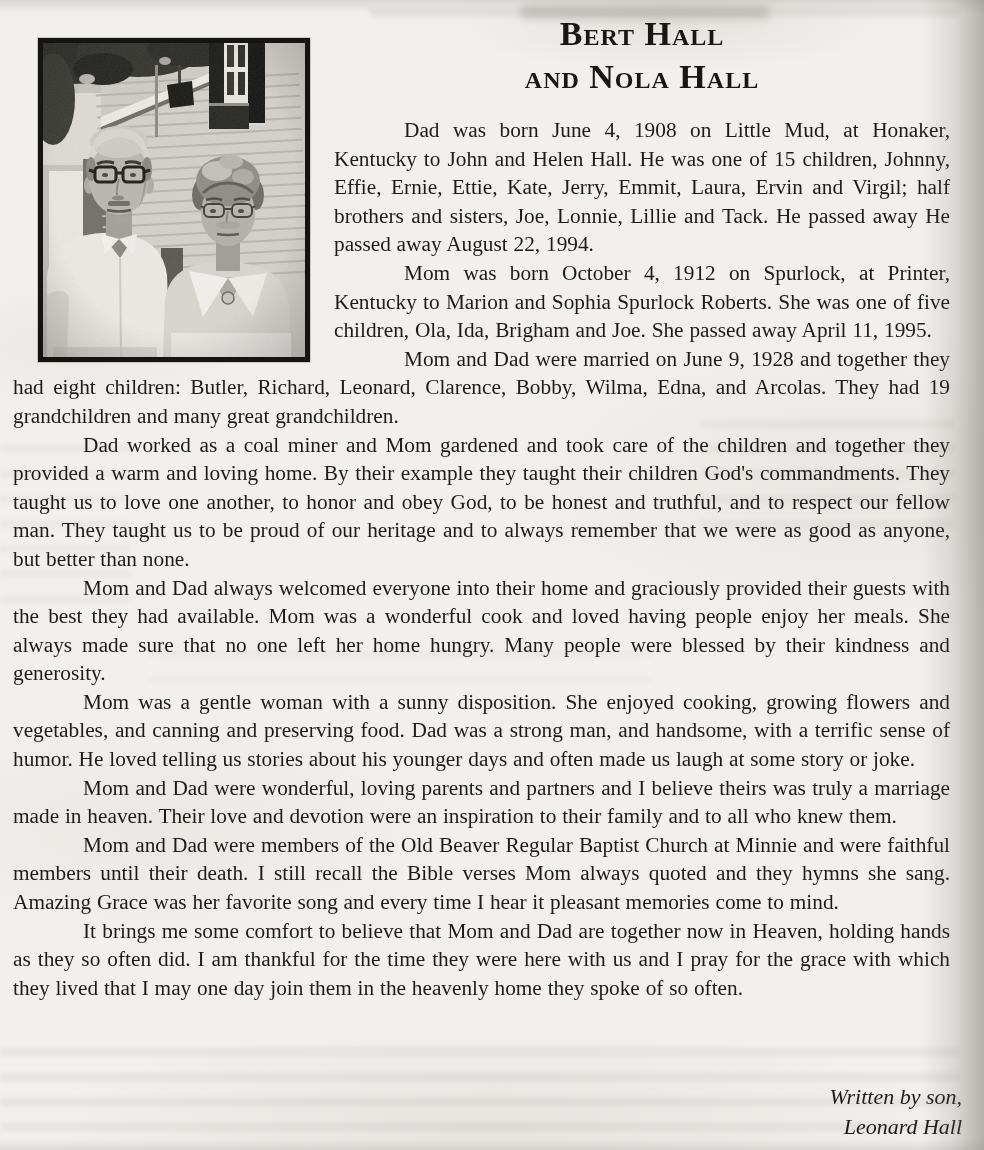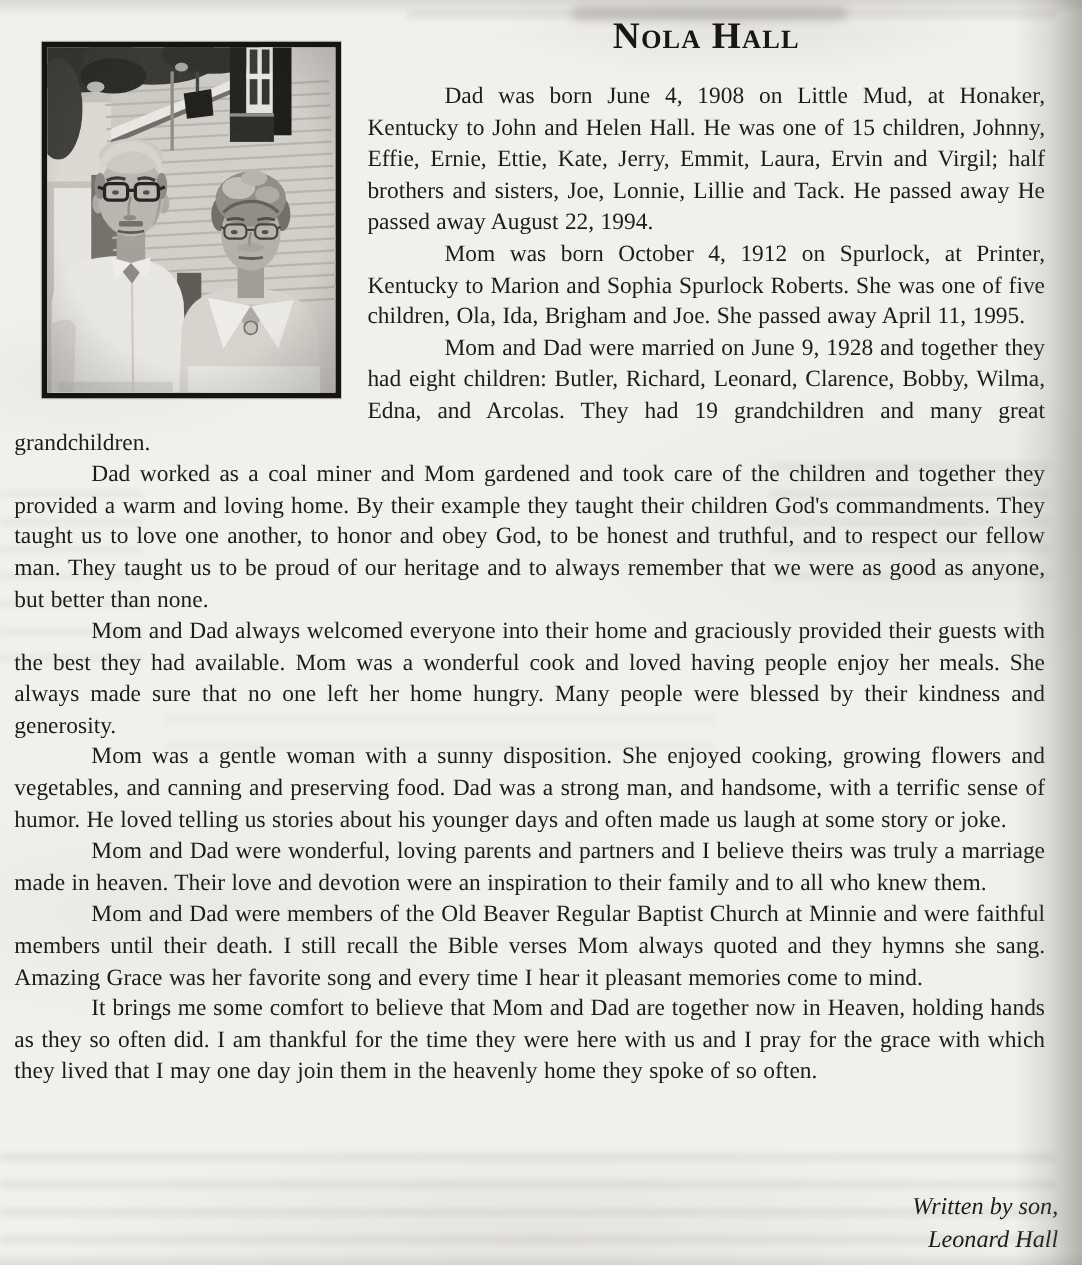--- a/index.html
+++ b/index.html
@@ -225,21 +225,22 @@
           <path d="M174,191 q11,2 22,0" stroke="#5a5751" stroke-width="2.5" fill="none"></path>
           <ellipse cx="185" cy="182" rx="12" ry="4" fill="#a29f99" opacity=".7"></ellipse>
         </g>
 
         <rect width="262" height="314" fill="url(#vig)"></rect>
         <rect width="262" height="314" filter="url(#grain)" opacity="0.12"></rect>
       </svg>
     </div>
 
     <h1 class="title">
-      <span>Nola Hall</span><br>
+      <span>Bert Hall</span><br>
+      <span>and Nola Hall</span>
     </h1>
 
     <p class="para">Dad was born June 4, 1908 on Little Mud, at Honaker, Kentucky to John and Helen Hall. He was one of 15 children, Johnny, Effie, Ernie, Ettie, Kate, Jerry, Emmit, Laura, Ervin and Virgil; half brothers and sisters, Joe, Lonnie, Lillie and Tack. He passed away He passed away August 22, 1994.</p>
     <p class="para">Mom was born October 4, 1912 on Spurlock, at Printer, Kentucky to Marion and Sophia Spurlock Roberts. She was one of five children, Ola, Ida, Brigham and Joe. She passed away April 11, 1995.</p>
     <p class="para">Mom and Dad were married on June 9, 1928 and together they had eight children: Butler, Richard, Leonard, Clarence, Bobby, Wilma, Edna, and Arcolas. They had 19 grandchildren and many great grandchildren.</p>
     <p class="para">Dad worked as a coal miner and Mom gardened and took care of the children and together they provided a warm and loving home. By their example they taught their children God's commandments. They taught us to love one another, to honor and obey God, to be honest and truthful, and to respect our fellow man. They taught us to be proud of our heritage and to always remember that we were as good as anyone, but better than none.</p>
     <p class="para">Mom and Dad always welcomed everyone into their home and graciously provided their guests with the best they had available. Mom was a wonderful cook and loved having people enjoy her meals. She always made sure that no one left her home hungry. Many people were blessed by their kindness and generosity.</p>
     <p class="para">Mom was a gentle woman with a sunny disposition. She enjoyed cooking, growing flowers and vegetables, and canning and preserving food. Dad was a strong man, and handsome, with a terrific sense of humor. He loved telling us stories about his younger days and often made us laugh at some story or joke.</p>
     <p class="para">Mom and Dad were wonderful, loving parents and partners and I believe theirs was truly a marriage made in heaven. Their love and devotion were an inspiration to their family and to all who knew them.</p>
     <p class="para">Mom and Dad were members of the Old Beaver Regular Baptist Church at Minnie and were faithful members until their death. I still recall the Bible verses Mom always quoted and they hymns she sang. Amazing Grace was her favorite song and every time I hear it pleasant memories come to mind.</p>

